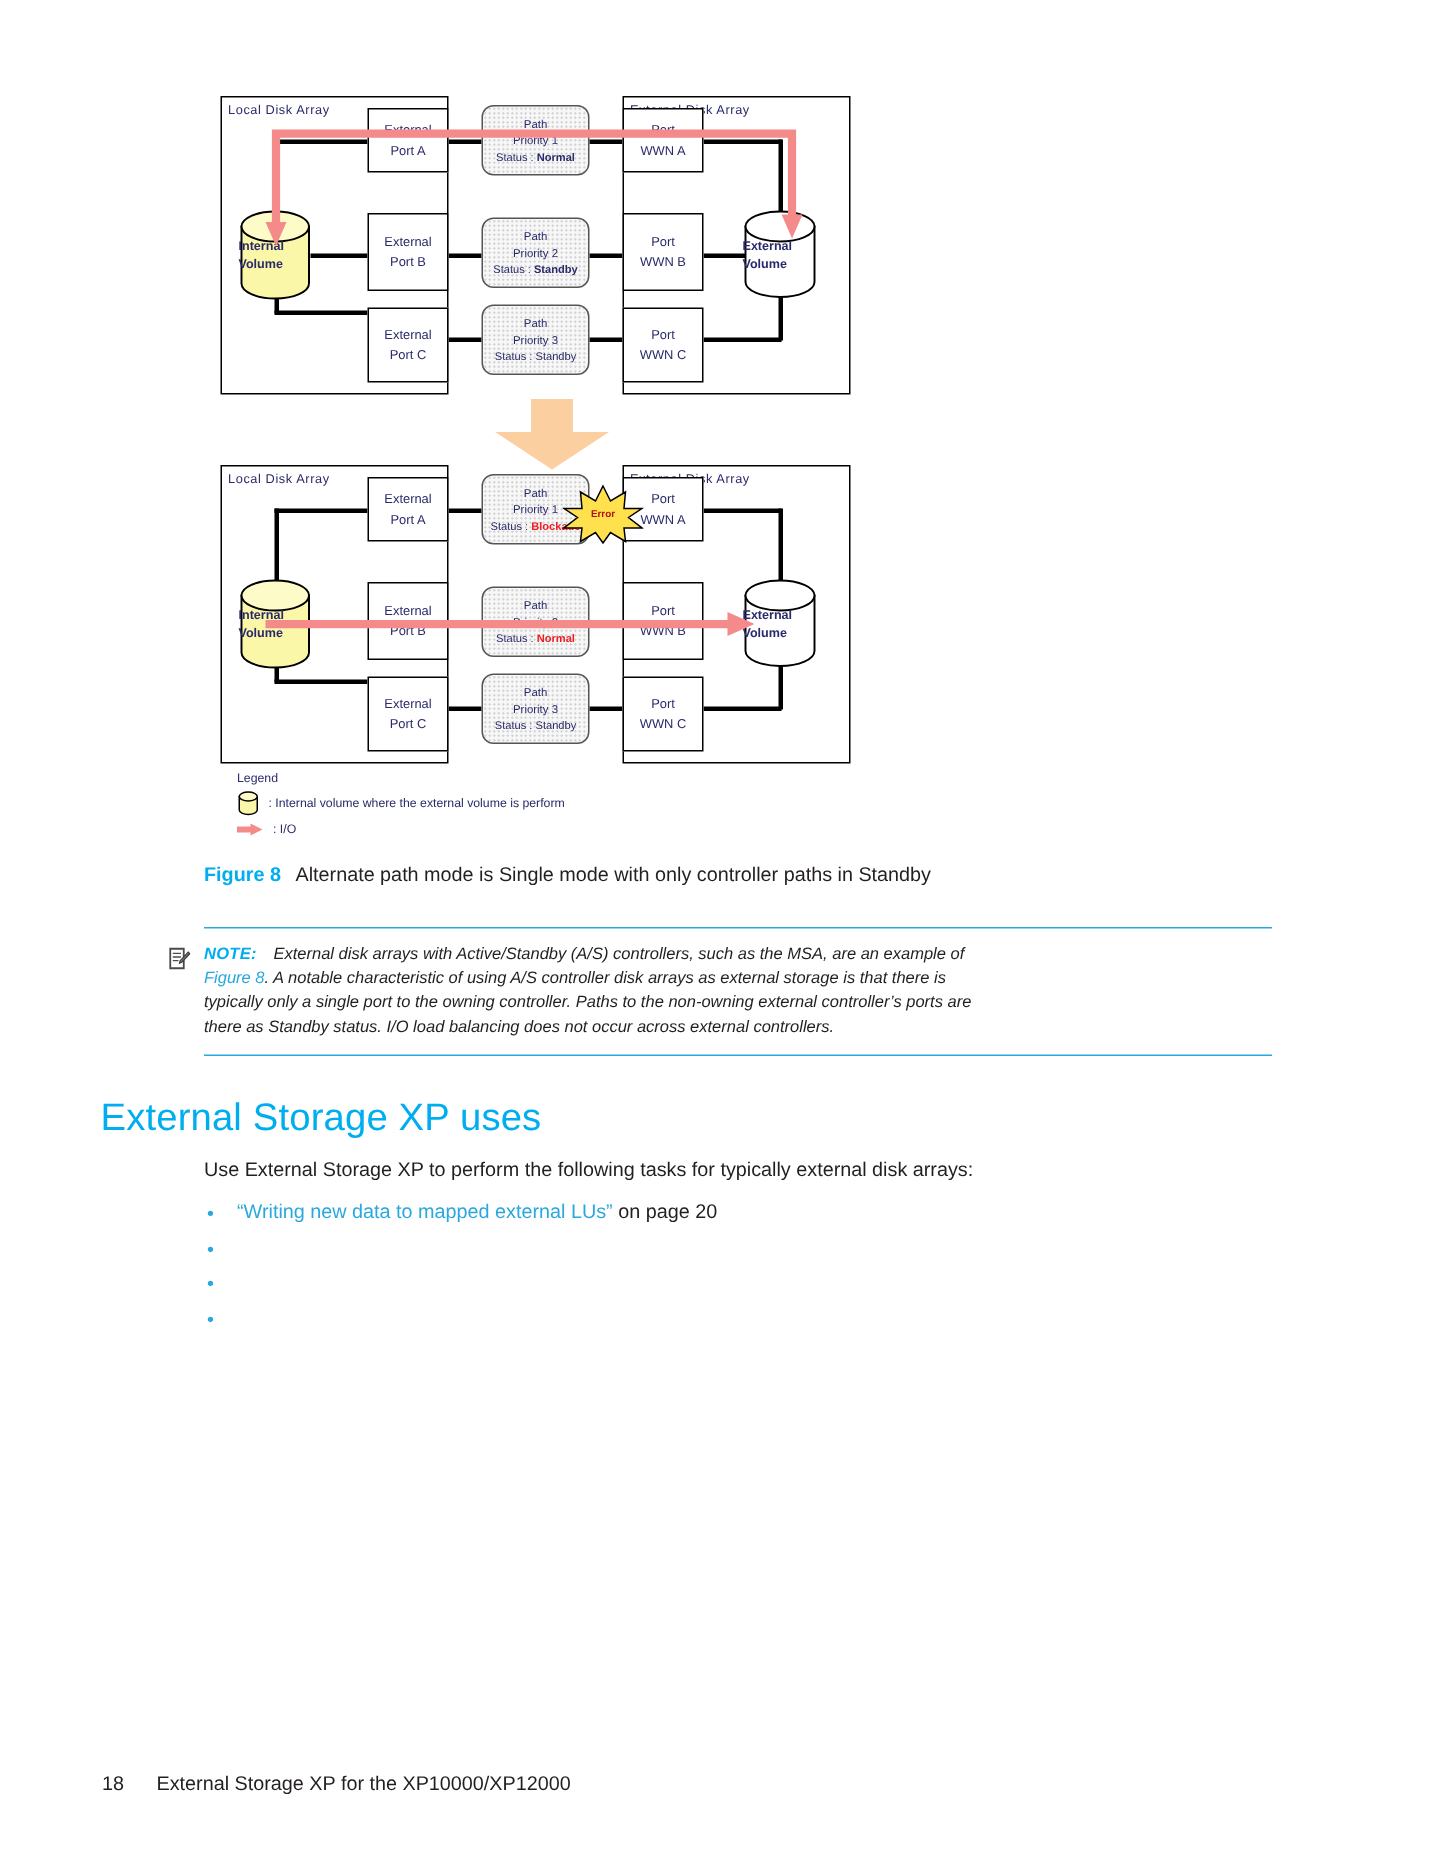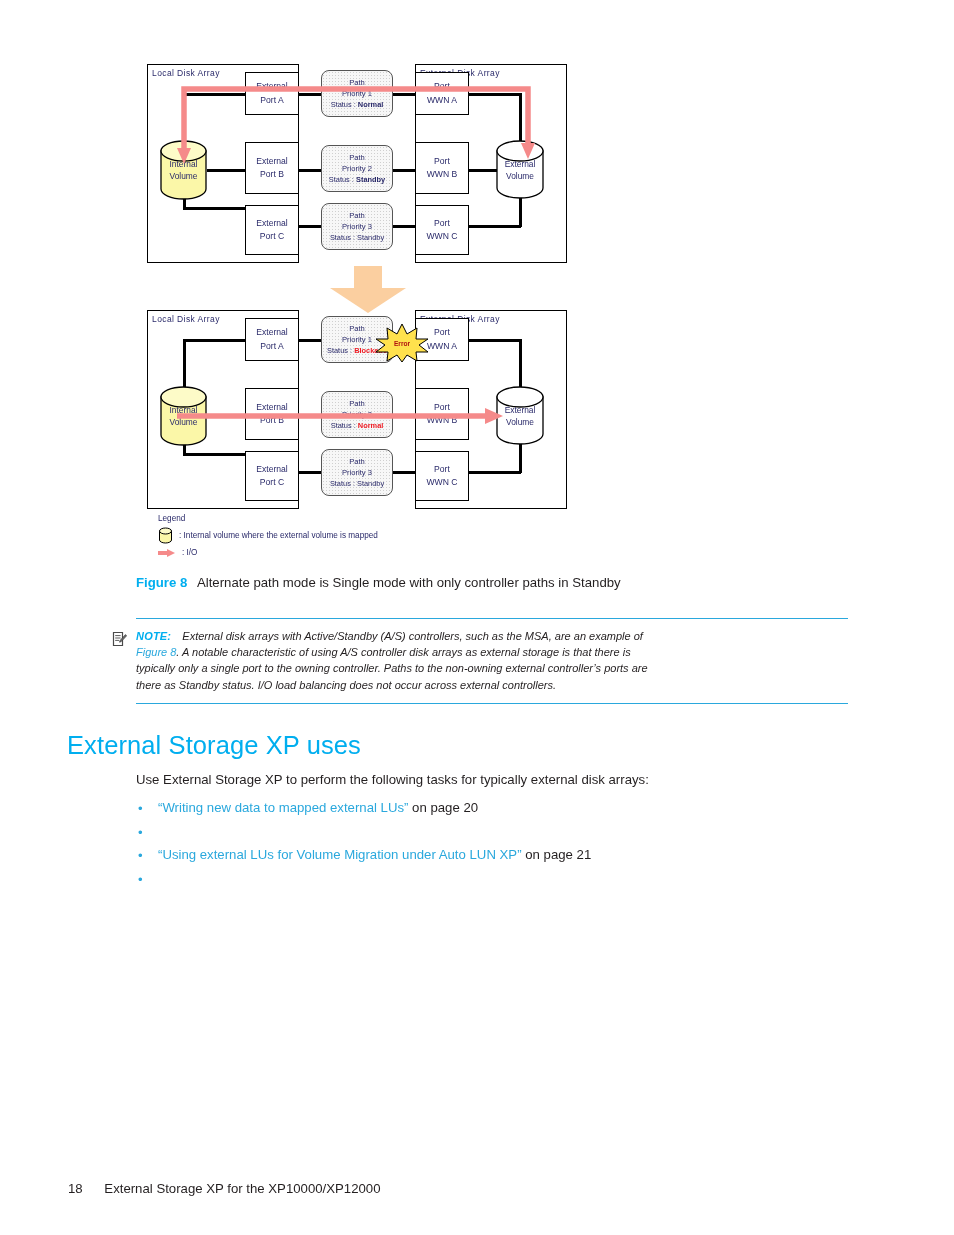--- a/index.html
+++ b/index.html
@@ -74,25 +74,25 @@
 
   .cyl {
     position: absolute;
     z-index: 7;
   }
   .cyl .lbl {
     position: absolute;
     left: 0; right: 0;
     top: 50%;
     transform: translateY(-50%);
-    text-align: center;
     font-size: 8.4px;
     color: #2a2a6a;
     line-height: 1.45;
     pointer-events: none;
+    font-weight: bold;
   }
 
   .wire { position: absolute; background: #000; z-index: 2; }
 
   .ioarrow { position: absolute; z-index: 8; }
 
   .burst { position: absolute; z-index: 12; }
   .burst .btxt {
     position: absolute; left: 0; right: 0; top: 50%;
     transform: translateY(-50%);
@@ -386,21 +386,21 @@
 
   <div class="legend">
     <div class="legend-title">Legend</div>
     <div class="legend-row">
       <span style="display:inline-block; line-height:0;">
         <svg width="15" height="17" viewBox="0 0 15 17">
           <path d="M1.5,4 L1.5,13 A6,3 0 0 0 13.5,13 L13.5,4 Z" fill="#fbf7a8" stroke="#000" stroke-width="1"></path>
           <ellipse cx="7.5" cy="4" rx="6" ry="3" fill="#fdfbc8" stroke="#000" stroke-width="1"></ellipse>
         </svg>
       </span>
-      <span class="lt">: Internal volume where the external volume is  mapped</span>
+      <span class="lt">: Internal volume where the external volume is  perform</span>
     </div>
     <div class="legend-row">
       <span style="display:inline-block; line-height:0; width:18px;">
         <svg width="18" height="10" viewBox="0 0 18 10">
           <line x1="0" y1="5" x2="11" y2="5" stroke="#f58a8a" stroke-width="4"></line>
           <polygon points="17,5 9,1 9,9" fill="#f58a8a"></polygon>
         </svg>
       </span>
       <span class="lt">: I/O</span>
     </div>
@@ -441,21 +441,20 @@
 <div class="bullets">
   <div class="bullet">
     <span class="dot">•</span>
     <span class="btext"><span class="lnk">“Writing new data to mapped external LUs”</span><span> on page 20</span></span>
   </div>
   <div class="bullet">
     <span class="dot">•</span>
   </div>
   <div class="bullet">
     <span class="dot">•</span>
-    <span class="btext"><span class="lnk">“Using external LUs for Volume Migration under Auto LUN XP”</span><span> on page 21</span></span>
   </div>
   <div class="bullet">
     <span class="dot">•</span>
   </div>
 </div>
 
 <div class="footer">
   <span class="pg">18</span>
   <span>External Storage XP for the XP10000/XP12000</span>
 </div>

